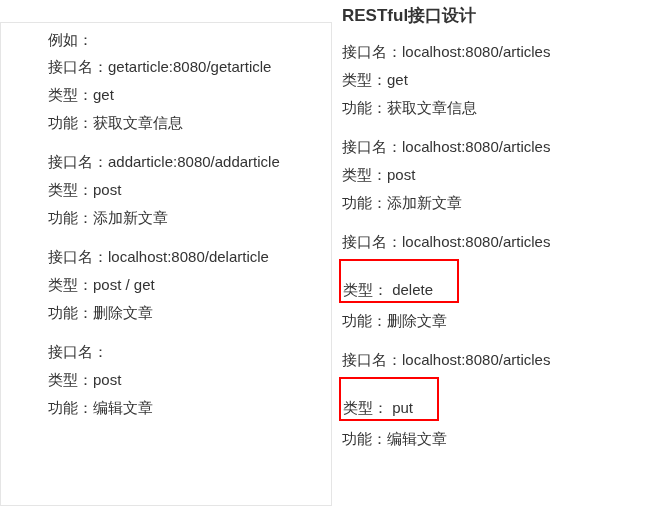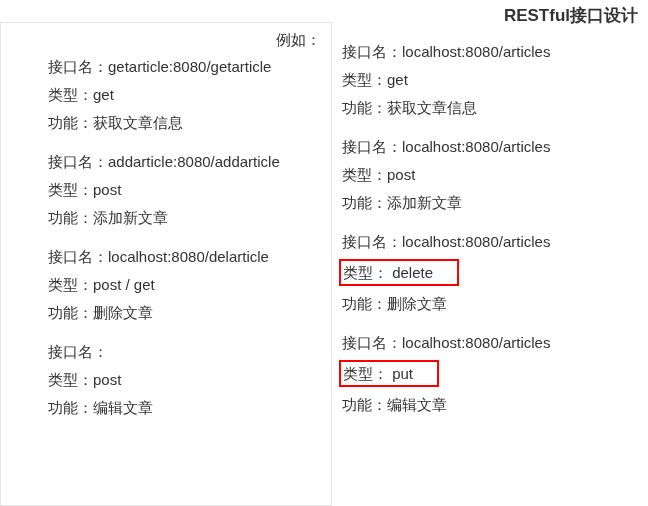--- a/index.html
+++ b/index.html
@@ -12,21 +12,20 @@
   }
   .wrap {
     display: flex;
     width: 648px;
     min-height: 506px;
     align-items: stretch;
   }
   .col {
     padding: 8px 10px 8px 10px;
     flex: 1;
-    text-align: right;
   }
   .col-left {
     border: 1px solid #e5e5e5;
     margin-top: 22px;
     width: 332px;
     flex: none;
     padding-left: 47px;
   }
   .col-right {
     width: 316px;
@@ -53,21 +52,21 @@
     line-height: 1.4;
   }
   .lbl {
     white-space: pre;
   }
   .val {
     white-space: nowrap;
   }
   .boxed {
     border: 2px solid #ff0000;
-    padding: 1px 24px 1px 2px;
+    padding: 18px 24px 1px 2px;
     position: relative;
     left: -3px;
   }
 </style>
 </head>
 <body>
 
 <div class="wrap">
 
   <div class="col col-left">

